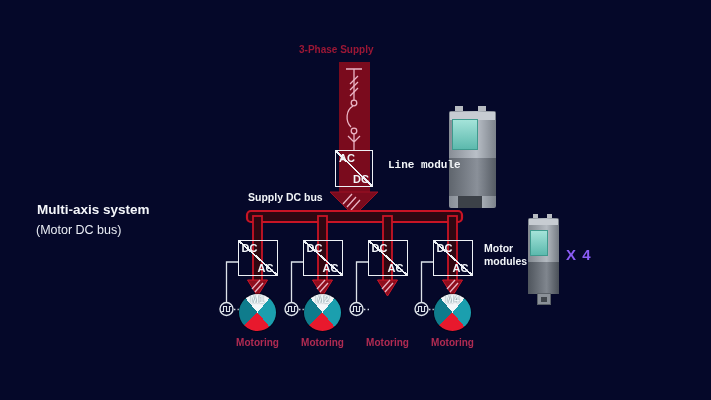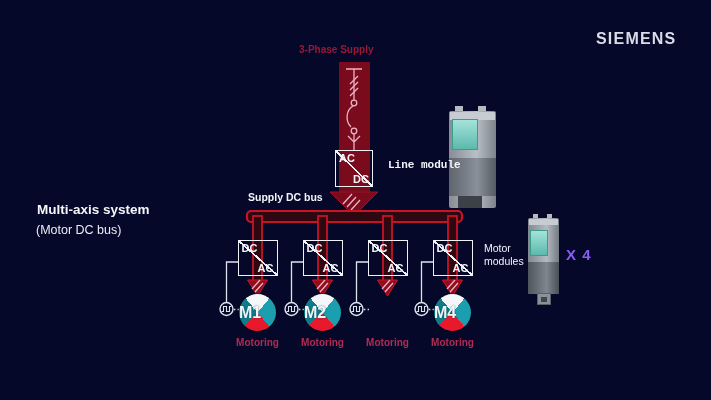--- a/index.html
+++ b/index.html
@@ -45,38 +45,38 @@
   .line-module-label {
     position:absolute; left:388px; top:159px; z-index:4;
     font-size:11px; font-weight:bold; color:#f2f5f8;font-family:Liberation Mono, monospace;
   }
   .bus-label {
     position:absolute; left:248px; top:191px; z-index:4;
     font-size:10.5px; font-weight:bold; color:#f2f5f8;
   }
   .motor-modules-label {
     position:absolute; left:484px; top:242px; width:52px; z-index:4;
-    font-size:10.5px; font-weight:normal; color:#f2f5f8; line-height:1.2;
+    font-size:10.5px; font-weight:bold; color:#f2f5f8; line-height:1.2;
   }
   .multiplier {
     position:absolute; left:566px; top:246px; z-index:4;
     font-size:15px; font-weight:bold; letter-spacing:1px; color:#8b5cf6;
   }
 
   .unit { position:absolute; top:240px; width:66px; height:125px; z-index:3; }
   .unit .conv { left:13px; top:0; width:40px; height:36px; }
   .unit .motor {
     position:absolute; left:14.5px; top:53.5px; width:37px; height:37px; border-radius:50%;
     background:conic-gradient(#f4f7f9 0 40deg, #1b9fae 40deg 140deg, #e8192d 140deg 225deg,
                #0f7c8c 225deg 320deg, #f4f7f9 320deg);
     box-shadow:0 0 0 1px rgba(0,0,0,0.3);
   }
   .unit .motor span {
-    position:absolute; left:0; top:10px; width:100%; 
-    font-size:16px; font-weight:bold; color:#eef6f8; text-shadow:0 0 2px rgba(0,50,60,.7);
+    position:absolute; left:0; top:0; width:100%; text-align:center;
+    font-size:10px; font-weight:bold; color:#eef6f8; text-shadow:0 0 2px rgba(0,50,60,.7);
   }
   .unit .motoring {
     position:absolute; left:0; top:97px; width:66px; text-align:center;
     font-size:10px; font-weight:bold; color:#b12b52;
   }
 
   
   .product { position:absolute; z-index:2; }
   .lm { left:449px; top:106px; width:50px; height:108px; }
   .mm { left:528px; top:212px; width:34px; height:94px; }
@@ -152,21 +152,20 @@
     </g>
 
     <g stroke="#dde3ea" stroke-width="1.4" stroke-dasharray="1.4 2.2" fill="none">
       <path d="M234,309.5 L240,309.5"></path>
       <path d="M299,309.5 L305,309.5"></path>
       <path d="M364,309.5 L370,309.5"></path>
       <path d="M429,309.5 L435,309.5"></path>
     </g>
   </svg>
 
-  <div class="logo">SIEMENS</div>
   <div class="heading">Multi-axis system</div>
   <div class="subheading">(Motor DC bus)</div>
 
   <div class="supply-label">3-Phase Supply</div>
 
   <div class="conv acdc">
     <span class="t">AC</span>
     <span class="b">DC</span>
   </div>
   <div class="line-module-label">Line module</div>

